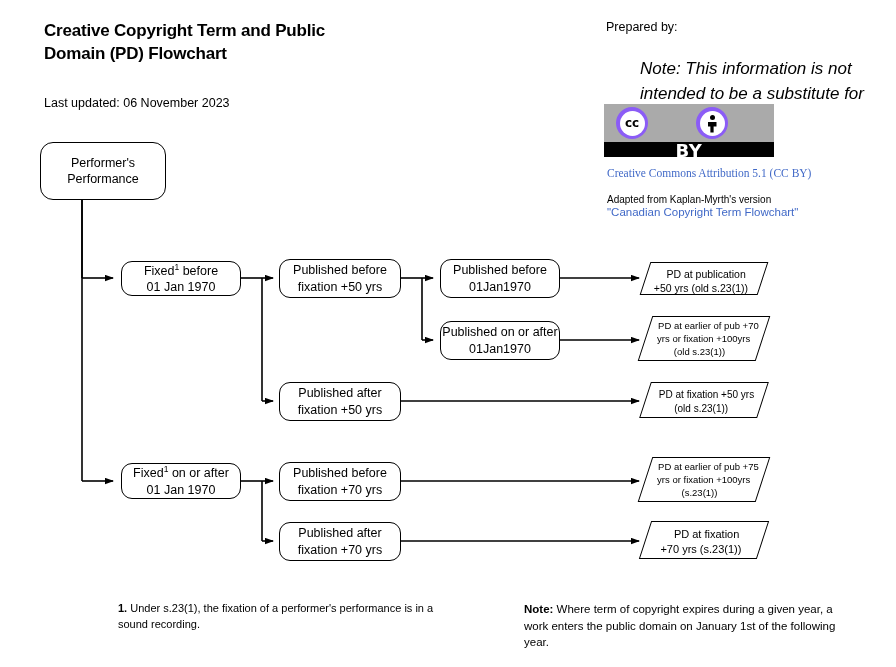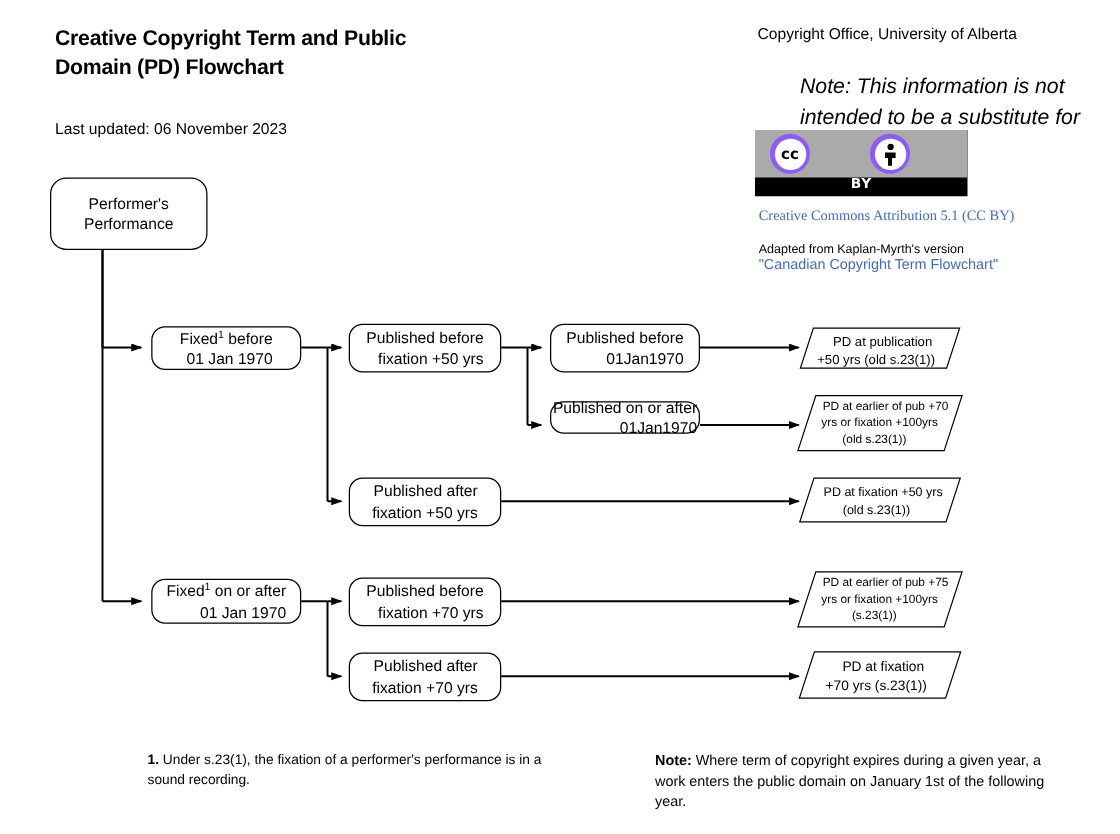--- a/index.html
+++ b/index.html
@@ -105,21 +105,21 @@
     width: 9px; height: 11px;
     background: #000000;
     clip-path: polygon(0 0, 100% 0, 100% 45%, 68% 45%, 68% 100%, 32% 100%, 32% 45%, 0 45%);
   }
   #cc-badge .cc-by {
     position: absolute;
     left: 0; top: 36px;
     width: 170px;
     text-align: center;
     color: #ffffff;
-    font-size: 11px;
+    font-size: 18px;
     font-weight: bold;
     letter-spacing: 0.5px;
     font-family: "DejaVu Sans", sans-serif;
   }
 
   #cc-link {
     position: absolute;
     left: 607px;
     top: 167px;
     font-size: 11.5px;
@@ -156,21 +156,21 @@
     box-sizing: border-box;
     border: 1.6px solid #000000;
     background: #ffffff;
     display: flex;
     align-items: center;
     justify-content: center;
     text-align: center;
     font-size: 12.5px;
     line-height: 1.3;
   }
-  .node.rounded { border-radius: 11px; text-align: right; }
+  .node.rounded { border-radius: 11px; }
   .node.start   { border-radius: 13px; }
   .node sup { font-size: 8.5px; vertical-align: super; }
 
   .pd {
     position: absolute;
     box-sizing: border-box;
     border: 1.4px solid #000000;
     background: #ffffff;
     transform: skewX(-18deg);
   }
@@ -200,21 +200,21 @@
   }
   .b { font-weight: bold; }
 </style>
 </head>
 <body>
 
 <div id="page-title">Creative Copyright Term and Public Domain (PD) Flowchart</div>
 <div id="last-updated">Last updated: 06 November 2023</div>
 
 <div id="prepared-block">
-  <div>Copyright Office, University of Alberta</div>
+  <div>Prepared by:</div>
 </div>
 <div id="prepared-note">Note:  This information is not intended to be a substitute for legal advice.</div>
 
 <div id="cc-badge">
   <div class="cc-top"></div>
   <div class="cc-ring one">
     <div class="cc-inner">cc</div>
   </div>
   <div class="cc-ring two">
     <div class="cc-person">
@@ -290,21 +290,21 @@
   </div>
 </div>
 
 <div class="node rounded" style="left:440px; top:259px; width:120px; height:39px;">
   <div>
     <span>Published before</span><br>
     <span>01Jan1970</span>
   </div>
 </div>
 
-<div class="node rounded" style="left:440px; top:321px; width:120px; height:26px;">
+<div class="node rounded" style="left:440px; top:321px; width:120px; height:39px;">
   <div>
     <span>Published on or after</span><br>
     <span>01Jan1970</span>
   </div>
 </div>
 
 <div class="node rounded" style="left:279px; top:382px; width:122px; height:39px;">
   <div>
     <span>Published after</span><br>
     <span>fixation +50 yrs</span>

